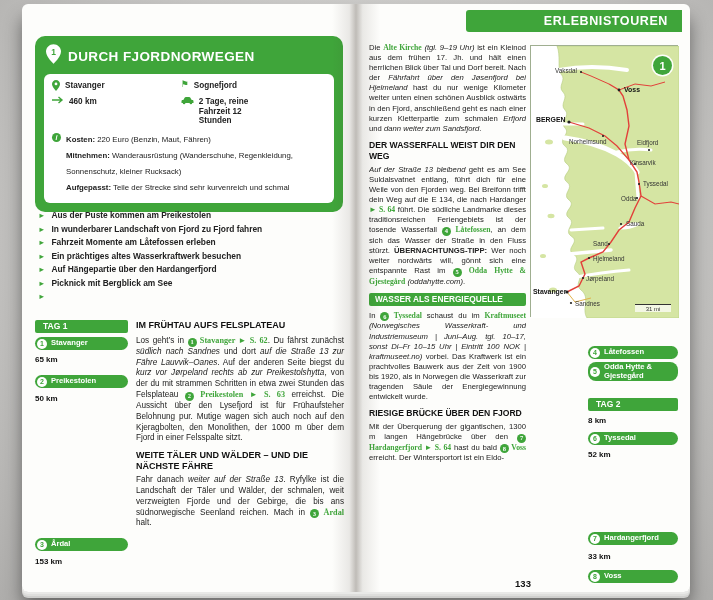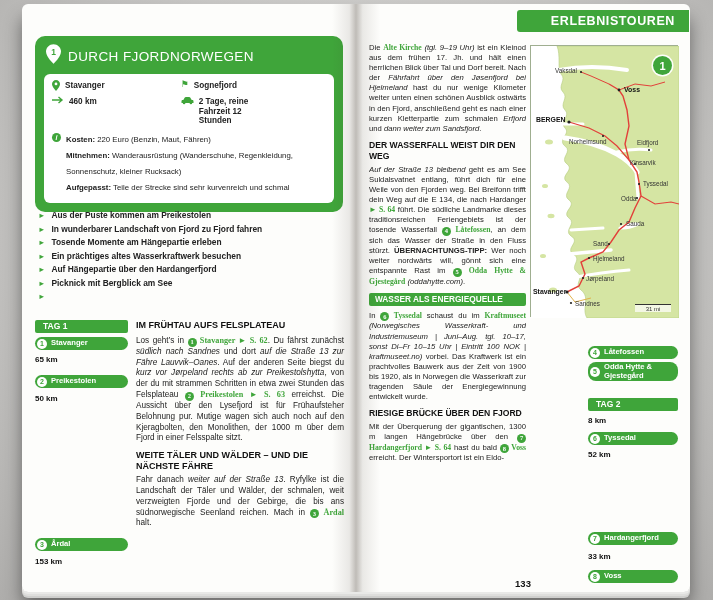--- a/index.html
+++ b/index.html
@@ -17,21 +17,21 @@
   .page { position:absolute; top:0; width:334px; height:588px; background:#fdfdfb; overflow:hidden; }
   .page.left  { left:0;     border-radius:6px 0 0 6px; }
   .page.right { left:334px; border-radius:0 6px 6px 0; }
   .fold {
     position:absolute; left:310px; top:0; width:48px; height:588px; pointer-events:none; z-index:40;
     background:linear-gradient(90deg, rgba(0,0,0,0) 0%, rgba(60,50,40,.10) 36%, rgba(60,50,40,.32) 50%, rgba(60,50,40,.10) 64%, rgba(0,0,0,0) 100%);
   }
   
   .tour-box { position:absolute; left:13px; top:32px; width:308px; background:var(--green); border-radius:10px; padding:6px 9px 9px; }
   .tour-title { display:flex; align-items:center; gap:7px; padding:2px 2px 6px; }
-  .tour-title h1 { color:#fff; font-size:13.5px; font-weight:normal; letter-spacing:.4px; }
+  .tour-title h1 { color:#fff; font-size:13.5px; font-weight:bold; letter-spacing:.4px; }
   .pin-num { fill:var(--green); font-size:9px; font-weight:bold; font-family:"Liberation Sans",sans-serif; }
   .tour-info { background:#fff; border-radius:6px; padding:6px 8px 7px; }
   .ti-grid { display:grid; grid-template-columns:47% 53%; row-gap:5px; }
   .ti-cell { display:flex; gap:5px; align-items:flex-start; font-size:8.2px; color:#222; line-height:9.6px; }
   .ti-cell .txt { font-weight:bold; padding-top:1px; }
   .icn { color:var(--green); flex-shrink:0; display:inline-flex; }
   .flag-glyph { color:var(--green); font-size:9px; line-height:9px; }
   .ti-notes { display:flex; gap:5px; margin-top:6px; }
   .info-i { width:9px; height:9px; border-radius:50%; background:var(--green); color:#fff; font-size:7px; font-weight:bold; font-style:italic; display:flex; align-items:center; justify-content:center; flex-shrink:0; margin-top:1px; }
   .notes-text { font-size:7.8px; line-height:16px; color:#222; }
@@ -50,21 +50,21 @@
   .sec-h { font-size:9px; font-weight:bold; color:#111; line-height:11px; margin:6px 0 3px; }
   .text-col .sec-h:first-child { margin-top:0; margin-bottom:5px; }
   p.body { font-size:8.2px; line-height:10.8px; color:#222; text-align:justify; margin-bottom:4px; }
   .col-right p.body { font-size:7.7px; line-height:10.1px; }
   .col-right .sec-h { font-size:8.6px; }
   .grn { color:var(--green); font-weight:bold;font-family:Liberation Serif, serif; }
   .cn { display:inline-flex; width:9px; height:9px; border-radius:50%; background:var(--green); color:#fff; font-size:6.5px; font-weight:bold; align-items:center; justify-content:center; vertical-align:-1px; }
   .green-bar { height:13px; background:var(--green); color:#fff; font-size:8.3px; font-weight:bold; line-height:13px; padding-left:6px; margin:6px 0 5px; border-radius:2px; }
   .pageno { position:absolute; left:0; right:0; top:574px; text-align:center; font-size:9.5px; font-weight:bold; color:#111; }
   
-  .banner { position:absolute; top:6px; right:1px; width:172px; height:22px; background:var(--green); color:#fff; font-size:12.5px; font-weight:bold; letter-spacing:.6px; text-align:right; line-height:22px; padding-right:14px; border-radius:3px 0 0 3px; }
+  .banner { position:absolute; top:6px; right:8px; width:216px; height:22px; background:var(--green); color:#fff; font-size:12.5px; font-weight:bold; letter-spacing:.6px; text-align:right; line-height:22px; padding-right:14px; border-radius:3px 0 0 3px; }
   
   .map { position:absolute; left:174px; top:41px; width:148px; height:272px; border:1px solid #9fae90; background:#fff; }
   .map svg { position:absolute; left:0; top:0; }
   .map-label { position:absolute; font-size:6.3px; color:#333; white-space:nowrap; line-height:7px; }
   .map-label.b { font-weight:bold; font-size:6.9px; color:#111; }
   .map-badge { position:absolute; right:5px; top:10px; width:19px; height:19px; border-radius:50%; background:var(--green); color:#fff; font-size:11px; font-weight:bold; display:flex; align-items:center; justify-content:center; box-shadow:0 0 0 1.5px rgba(255,255,255,.95); }
   .map-scale { position:absolute; right:6px; bottom:4px; width:36px; border-top:1px solid #333; font-size:6px; color:#333; text-align:center; padding-top:1px; background:rgba(255,255,255,.7); }
 </style>
 </head>
 <body>
@@ -126,21 +126,21 @@
       <div class="hl">
           <span class="hl-a">►</span>
           <span>Aus der Puste kommen am Preikestolen</span>
         </div>
       <div class="hl">
           <span class="hl-a">►</span>
           <span>In wunderbarer Landschaft von Fjord zu Fjord fahren</span>
         </div>
       <div class="hl">
           <span class="hl-a">►</span>
-          <span>Tosende Momente am Hängepartie erleben</span>
+          <span>Fahrzeit Momente am Låtefossen erleben</span>
         </div>
       <div class="hl">
           <span class="hl-a">►</span>
           <span>Ein prächtiges altes Wasserkraftwerk besuchen</span>
         </div>
       <div class="hl">
           <span class="hl-a">►</span>
           <span>Auf Hängepartie über den Hardangerfjord</span>
         </div>
       <div class="hl">

